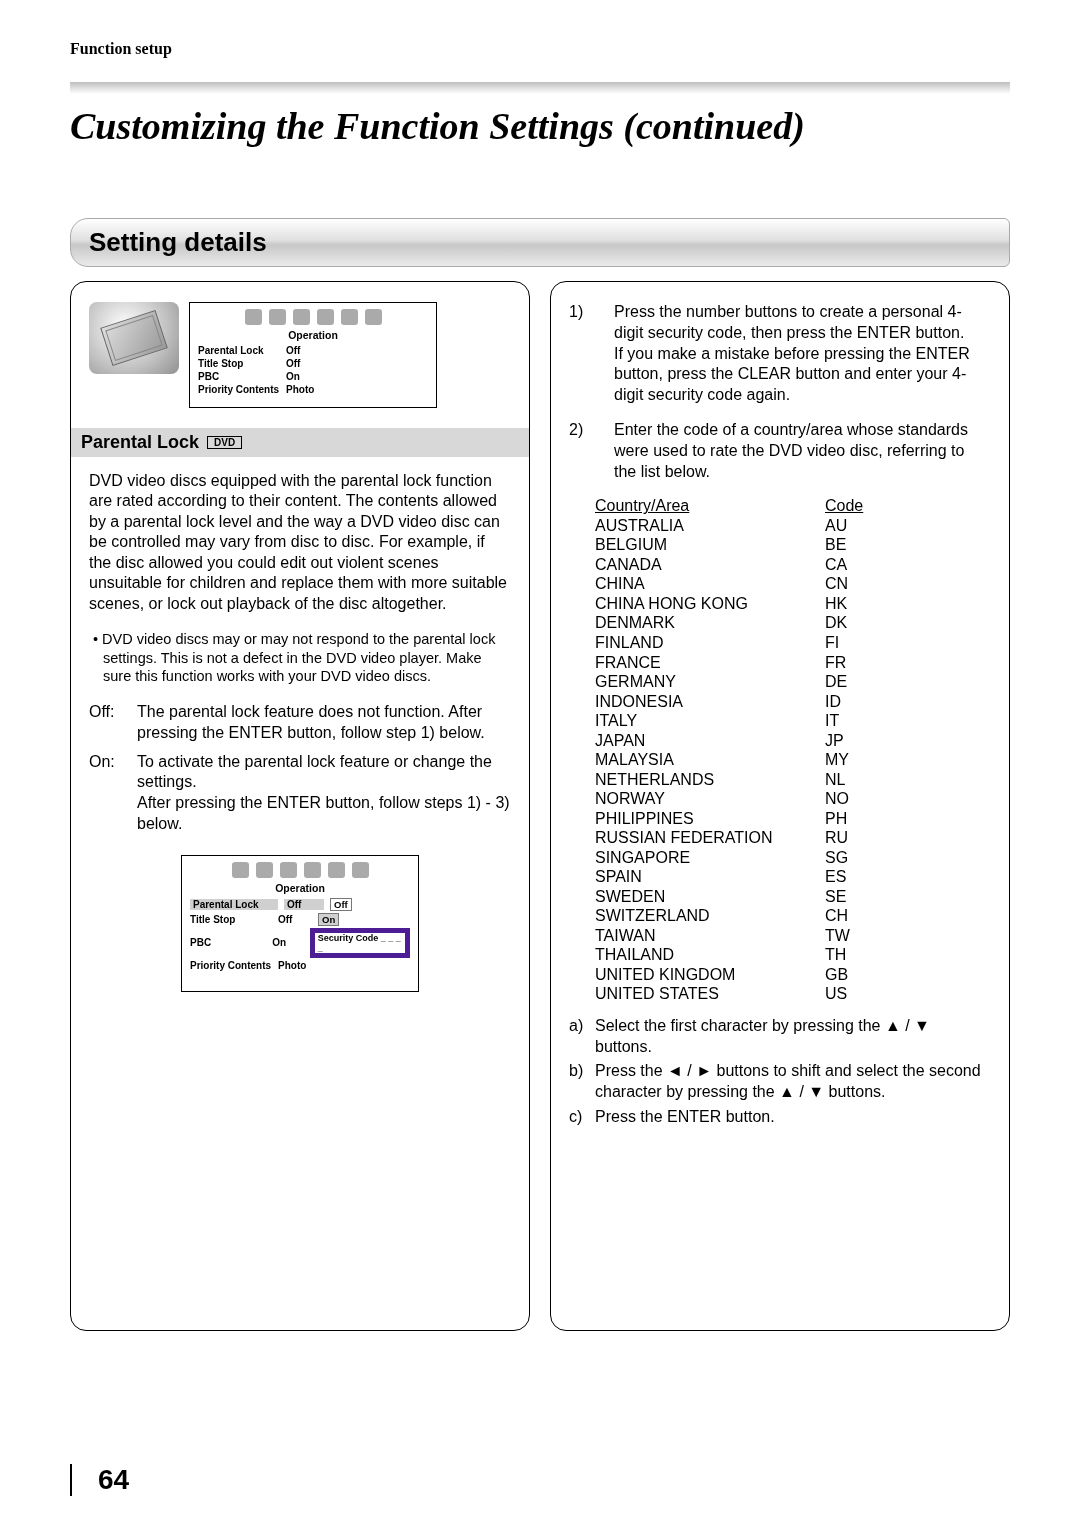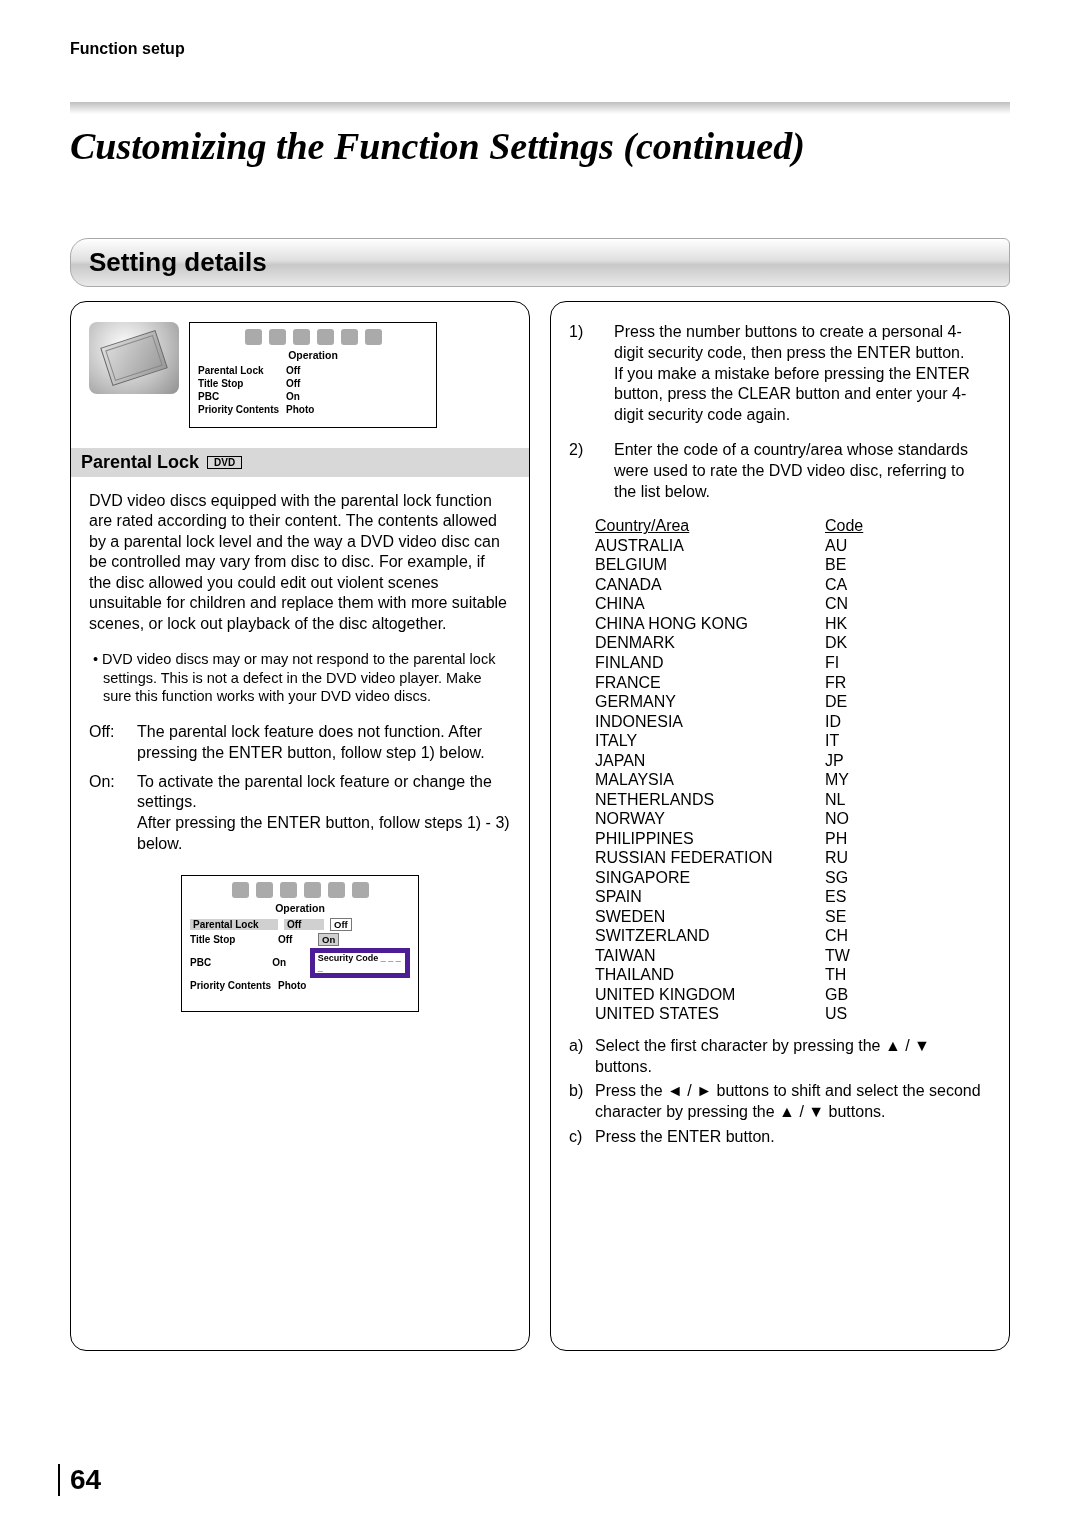--- a/index.html
+++ b/index.html
@@ -14,21 +14,22 @@
     height: 1526px;
     background: #fff;
     margin: 0 auto;
     position: relative;
     box-sizing: border-box;
     padding: 40px 70px 40px 70px;
   }
   .breadcrumb {
     font-size: 16px;
     font-weight: bold;
-    margin-bottom: 44px;
+    margin-bottom: 24px;
+    font-family: Liberation Serif, serif;
   }
   .top-divider {
     background: linear-gradient(to bottom, rgba(0,0,0,0.25), rgba(0,0,0,0));
     height: 12px;
     margin-bottom: 10px;
   }
   .main-title {
     font-family: "Times New Roman", Times, serif;
     font-style: italic;
     font-size: 38px;
@@ -211,26 +212,26 @@
     margin-top: 20px;
   }
   .osd-panel2 {
     border: 1px solid #000;
     width: 220px;
     padding: 6px 8px 18px 8px;
     font-size: 10px;
   }
   .page-num {
     position: absolute;
-    left: 58px;
+    left: 70px;
     bottom: 30px;
     font-size: 28px;
     font-weight: bold;
     border-left: 2px solid #000;
-    padding-left: 10px;
+    padding-left: 26px;
   }
 </style>
 </head>
 <body>
 
 <div class="page">
 
   <div class="breadcrumb">Function setup</div>
   <div class="top-divider"></div>
 

